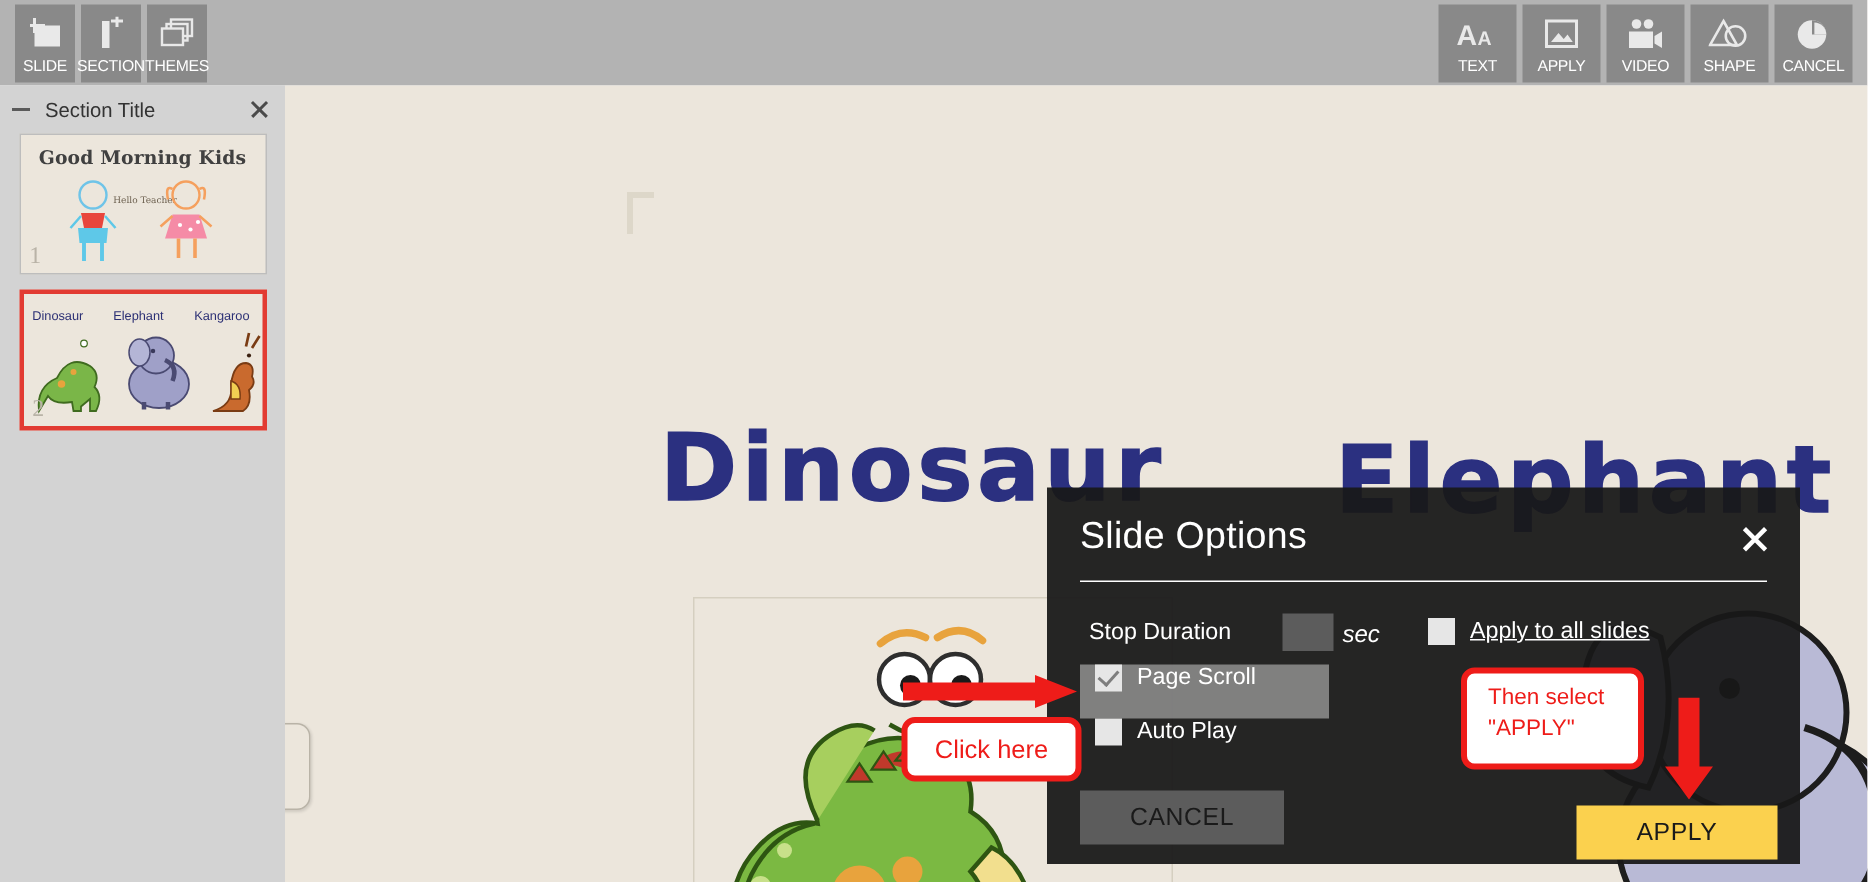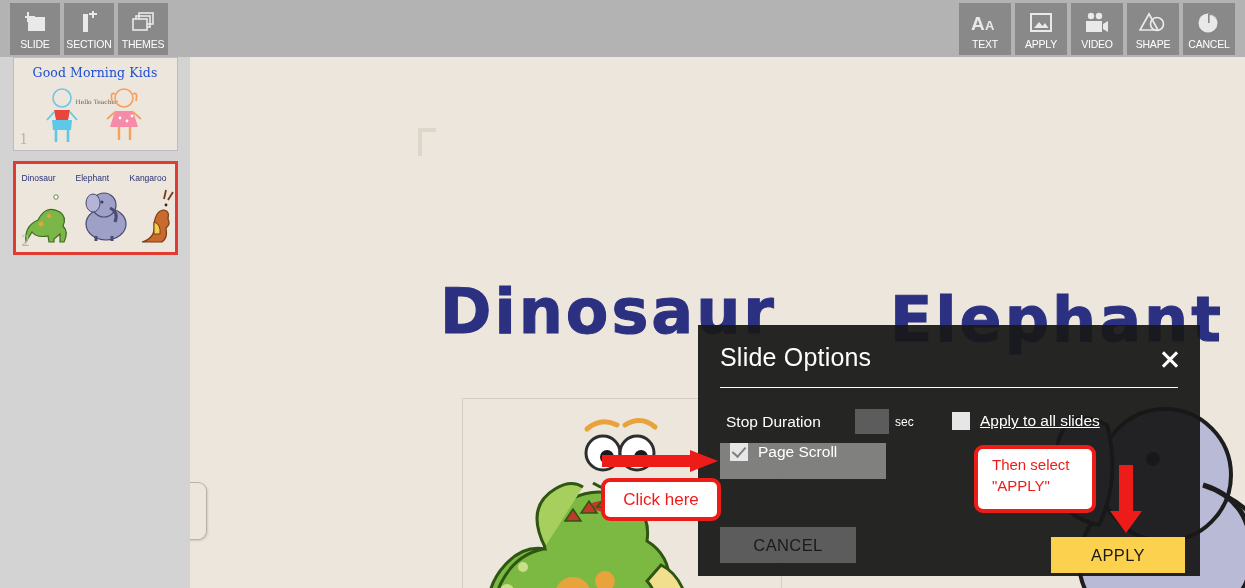--- a/index.html
+++ b/index.html
@@ -13,21 +13,21 @@
 
   
   .toolbar {
     position: absolute; left: 0; top: 0; width: 1245px; height: 57px;
     background: #b3b3b3;
   }
   .tb-group { position: absolute; top: 3px; display: flex; gap: 4px; }
   .tb-group.left { left: 10px; }
   .tb-group.right { right: 10px; }
   .tb-btn {
-    width: 50px; height: 52px;
+    width: 40px; height: 52px;
     background: #898989;
     display: flex; flex-direction: column;
     align-items: center; justify-content: flex-start;
     padding-top: 5px;
     cursor: pointer; user-select: none;
   }
   .tb-btn .ic { height: 30px; display:flex; align-items:center; justify-content:center; }
   .tb-btn .lbl {
     color: #ffffff; font-size: 10.5px; letter-spacing: -0.2px;
     line-height: 12px; white-space: nowrap;
@@ -68,22 +68,22 @@
     background: #ece6dc; border: 1px solid #bdbdbd;
     overflow: hidden; cursor: pointer;
   }
   .thumb.selected { border: 3px solid #e23b32; }
   .thumb .tnum {
     position: absolute; left: 6px; bottom: 2px;
     color: #b9b3a7; font-size: 16px; font-family: "Liberation Serif", serif;
   }
   .t1-title {
     position: absolute; left: 50%; transform: translateX(-50%); top: 7px;
-    font-family: "DejaVu Serif", serif; font-size: 12.5px; font-weight: normal;
-    color: #1d4ed8; white-space: nowrap; letter-spacing: 0.1px; text-align: right;
+    font-family: "DejaVu Serif", serif; font-size: 12.5px; font-weight: bold;
+    color: #404040; white-space: nowrap; letter-spacing: 0.1px; text-align: right;
   }
   .t1-hello {
     position: absolute; left: 62px; top: 40px;
     font-family: "DejaVu Serif", serif; font-size: 6px; color: #6b5f4e;
     white-space: nowrap;
   }
   .t2-lbl {
     position: absolute; top: 9px;
     font-family: "Liberation Sans", sans-serif; font-size: 8.5px;
     color: #2b2f74; white-space: nowrap;
@@ -157,21 +157,21 @@
     position: absolute; left: 22px; top: 62px; width: 458px; height: 1px;
     background: #ffffff;
   }
   .row1 { position: absolute; left: 0; top: 84px; width: 502px; height: 30px; }
   .stop-label { position: absolute; left: 28px; top: 4px; font-size: 15.5px; }
   .stop-input {
     position: absolute; left: 157px; top: 0px; width: 34px; height: 25px;
     background: #5c5c5c; border: none; color: #ffffff; font-size: 13px;
     padding: 0 4px; outline: none;
   }
-  .sec-label { position: absolute; left: 197px; top: 6px; font-size: 12px; }
+  .sec-label { position: absolute; left: 197px; top: 6px; font-size: 16px; font-style: italic; }
   .apply-all-box {
     position: absolute; left: 254px; top: 3px; width: 18px; height: 18px;
     background: #e6e6e6; cursor: pointer;
   }
   .apply-all-label { position: absolute; left: 282px; top: 3px; font-size: 15.5px; text-decoration: underline; }
 
   .opt {
     position: absolute; left: 22px; width: 166px; height: 36px;
     display: flex; align-items: flex-start; cursor: pointer;
   }
@@ -320,20 +320,25 @@
             <path d="M13.6 11 L13.6 3 A8 8 0 0 1 21.5 11 z" fill="#e9e9e9"></path>
           </svg>
         </span>
         <span class="lbl">CANCEL</span>
       </div>
 
     </div>
   </div>
 
   <div class="sidebar">
+    <div class="sb-header">
+      <span class="sb-minus"></span>
+      <span class="sb-title">Section Title</span>
+      <span class="sb-close"></span>
+    </div>
 
     <div class="thumb">
       <span class="t1-title">Good Morning Kids</span>
       <span class="t1-hello">Hello Teacher</span>
       <svg width="165" height="94" style="position:absolute;left:0;top:0">
 
         <circle cx="48" cy="40" r="9" fill="none" stroke="#6fc4e8" stroke-width="1.6"></circle>
         <path d="M40 52 h16 l-2 10 h-12z" fill="#e8453c"></path>
         <path d="M38 62 h20 l-1 10 h-18z" fill="#5ec8e8"></path>
         <path d="M42 72 v12 M54 72 v12" stroke="#5ec8e8" stroke-width="2.6"></path>
@@ -431,20 +436,24 @@
       <span class="sec-label">sec</span>
       <span class="apply-all-box"></span>
       <span class="apply-all-label">Apply to all slides</span>
     </div>
 
     <div class="opt page-scroll">
       <span class="cbx checked"></span>
       <span class="otxt">Page Scroll</span>
     </div>
 
+    <div class="opt auto-play">
+      <span class="cbx"></span>
+      <span class="otxt">Auto Play</span>
+    </div>
 
     <button class="btn-cancel">CANCEL</button>
     <button class="btn-apply">APPLY</button>
   </div>
 
   <svg class="arrow-right" viewBox="0 0 116 22">
     <path d="M0 5 h88 v-5 l28 11 l-28 11 v-5 h-88z" fill="#ee1c19"></path>
   </svg>
 
   <div class="callout callout-click">

